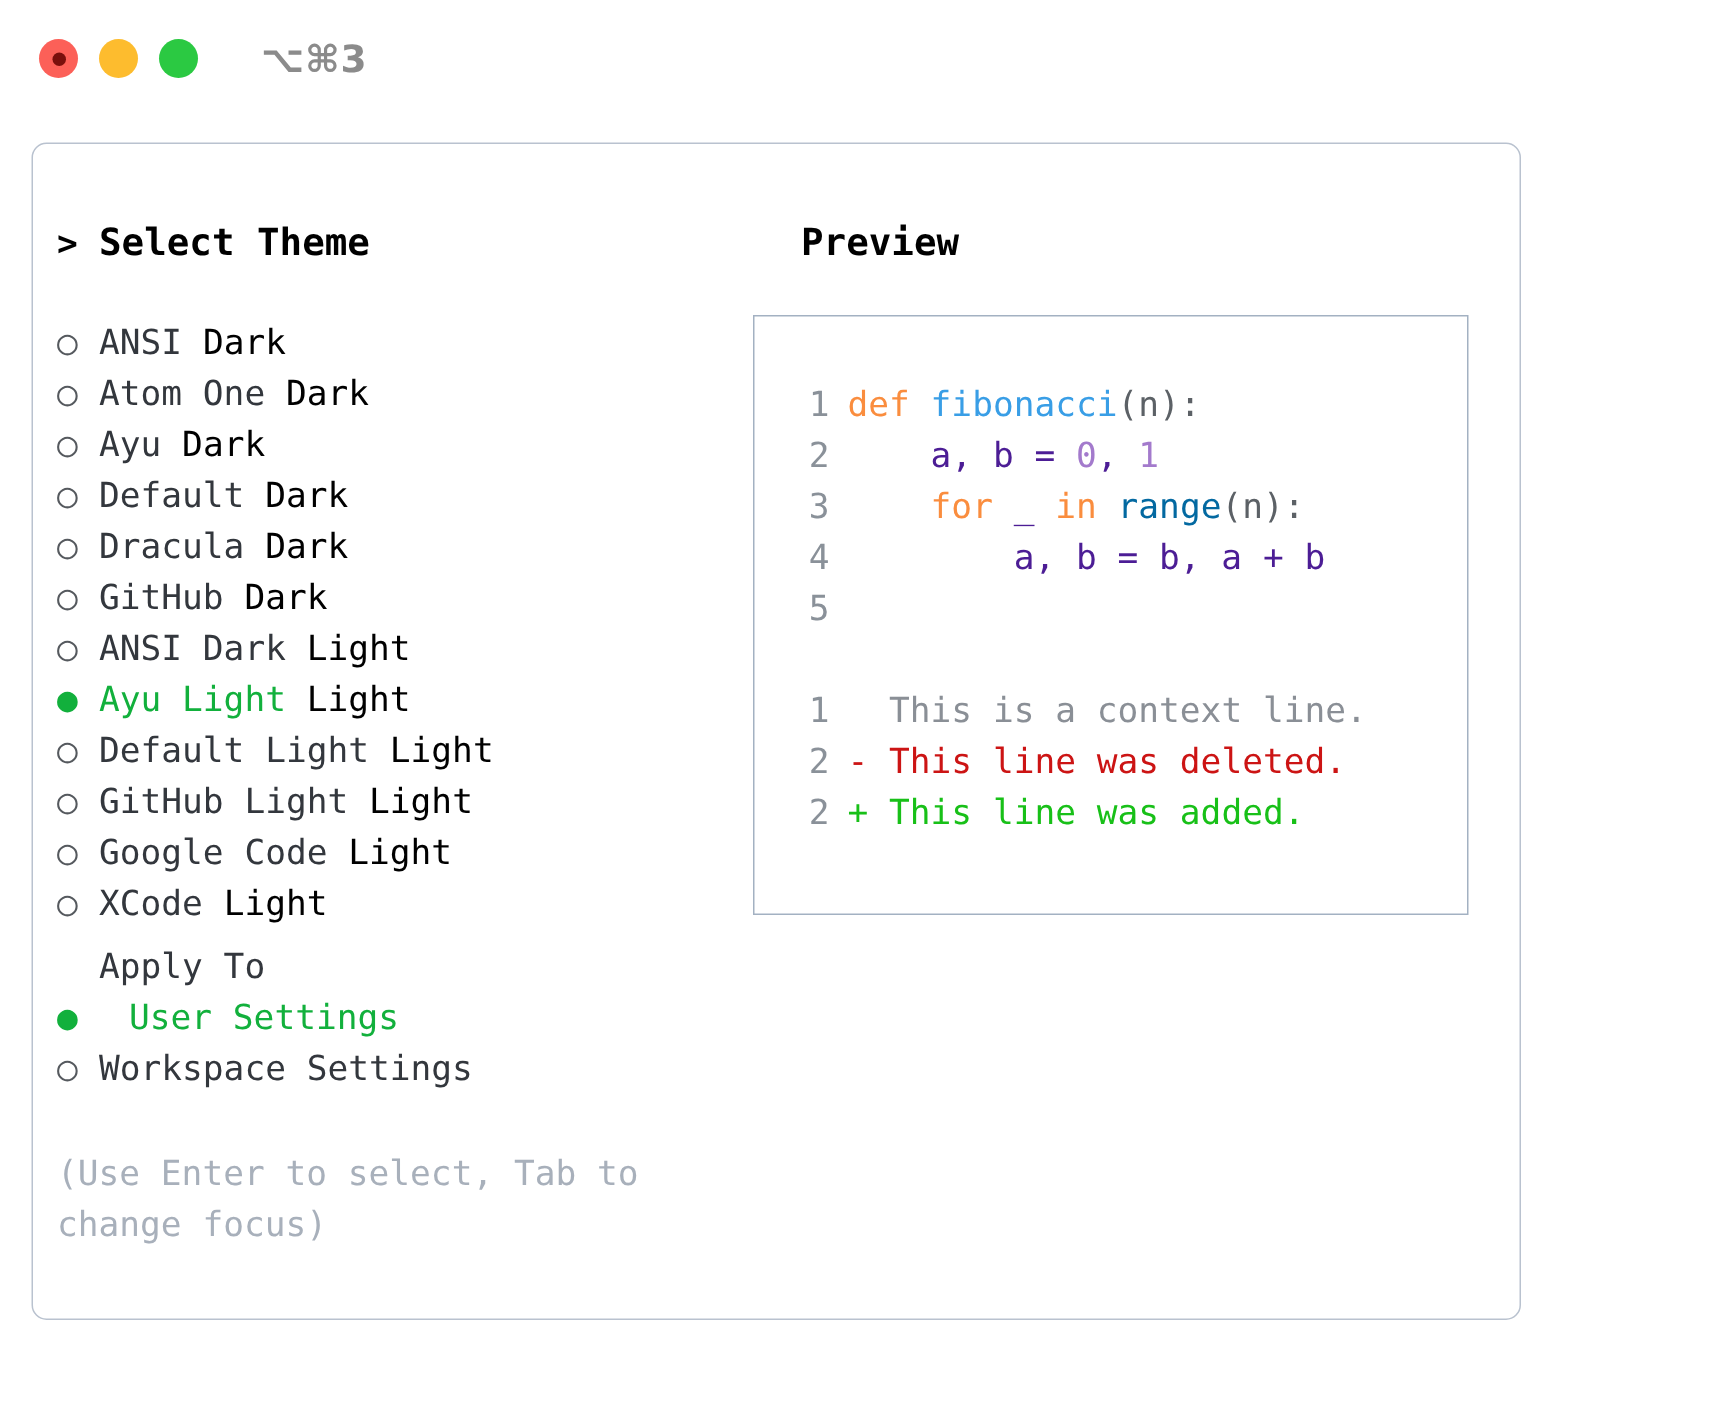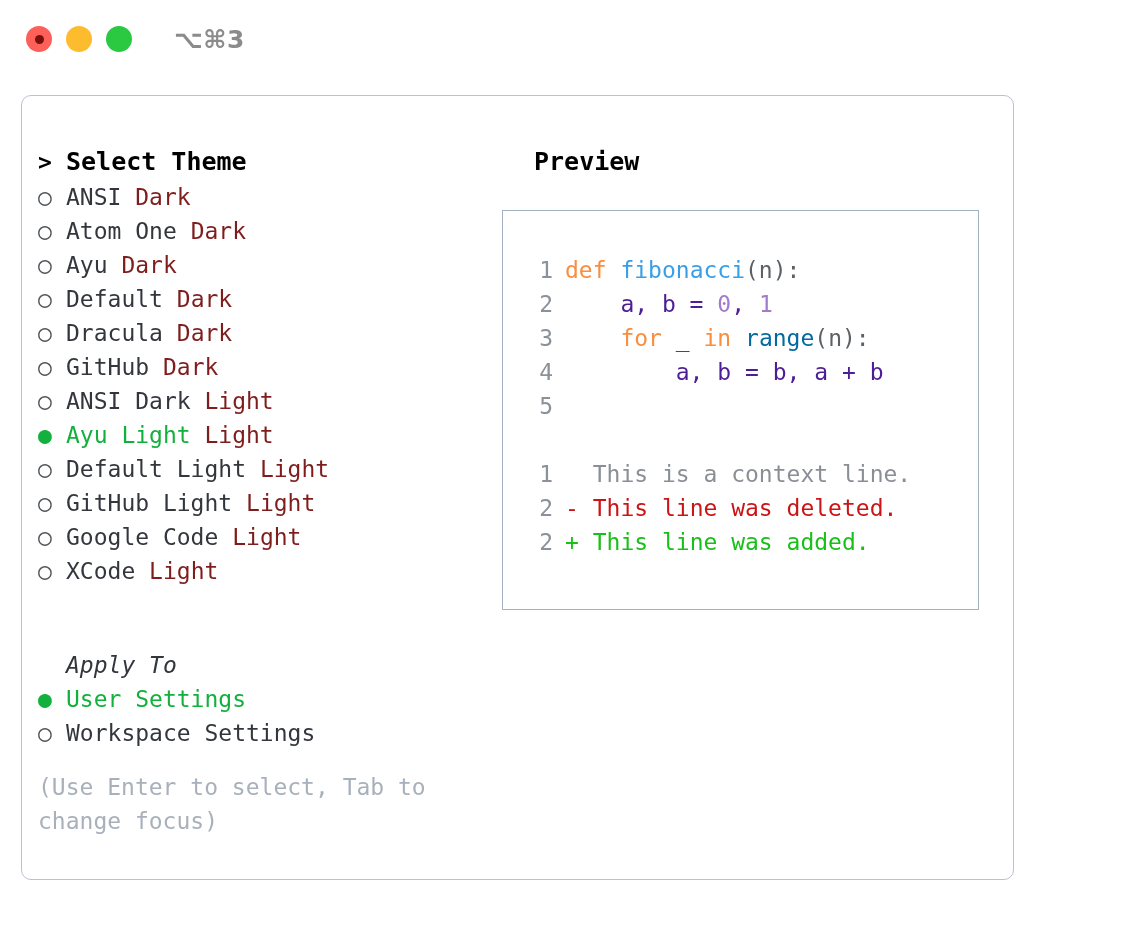--- a/index.html
+++ b/index.html
@@ -115,35 +115,34 @@
     height: 36px;
     line-height: 36px;
   }
   #select-theme-header .marker {
     color: #000000;
     font-weight: bold;
   }
 
   .theme-name { color: #33373d; }
   .theme-name.selected-name { color: #12b03c; }
-  .theme-kind { color: #7f1d1d; }
+  .theme-kind { color: #000000; margin-top: 32px; }
 
   #apply-to-header {
     color: #33373d;
     font-size: 23px;
-    margin-top: 60px;
-    font-style: italic;
+    margin-top: 40px;
   }
   #apply-to-header .marker { color: transparent; }
 
   .apply-label { color: #33373d; }
-  .apply-label.selected-name { color: #12b03c; }
+  .apply-label.selected-name { color: #12b03c; margin-left: 20px; }
 
   #hint-text {
-    margin-top: 20px;
+    margin-top: 36px;
     font-size: 23px;
     color: #a8b0bb;
     line-height: 34px;
     width: 400px;
   }
 
   
   #preview-column {
     position: absolute;
     left: 480px;

